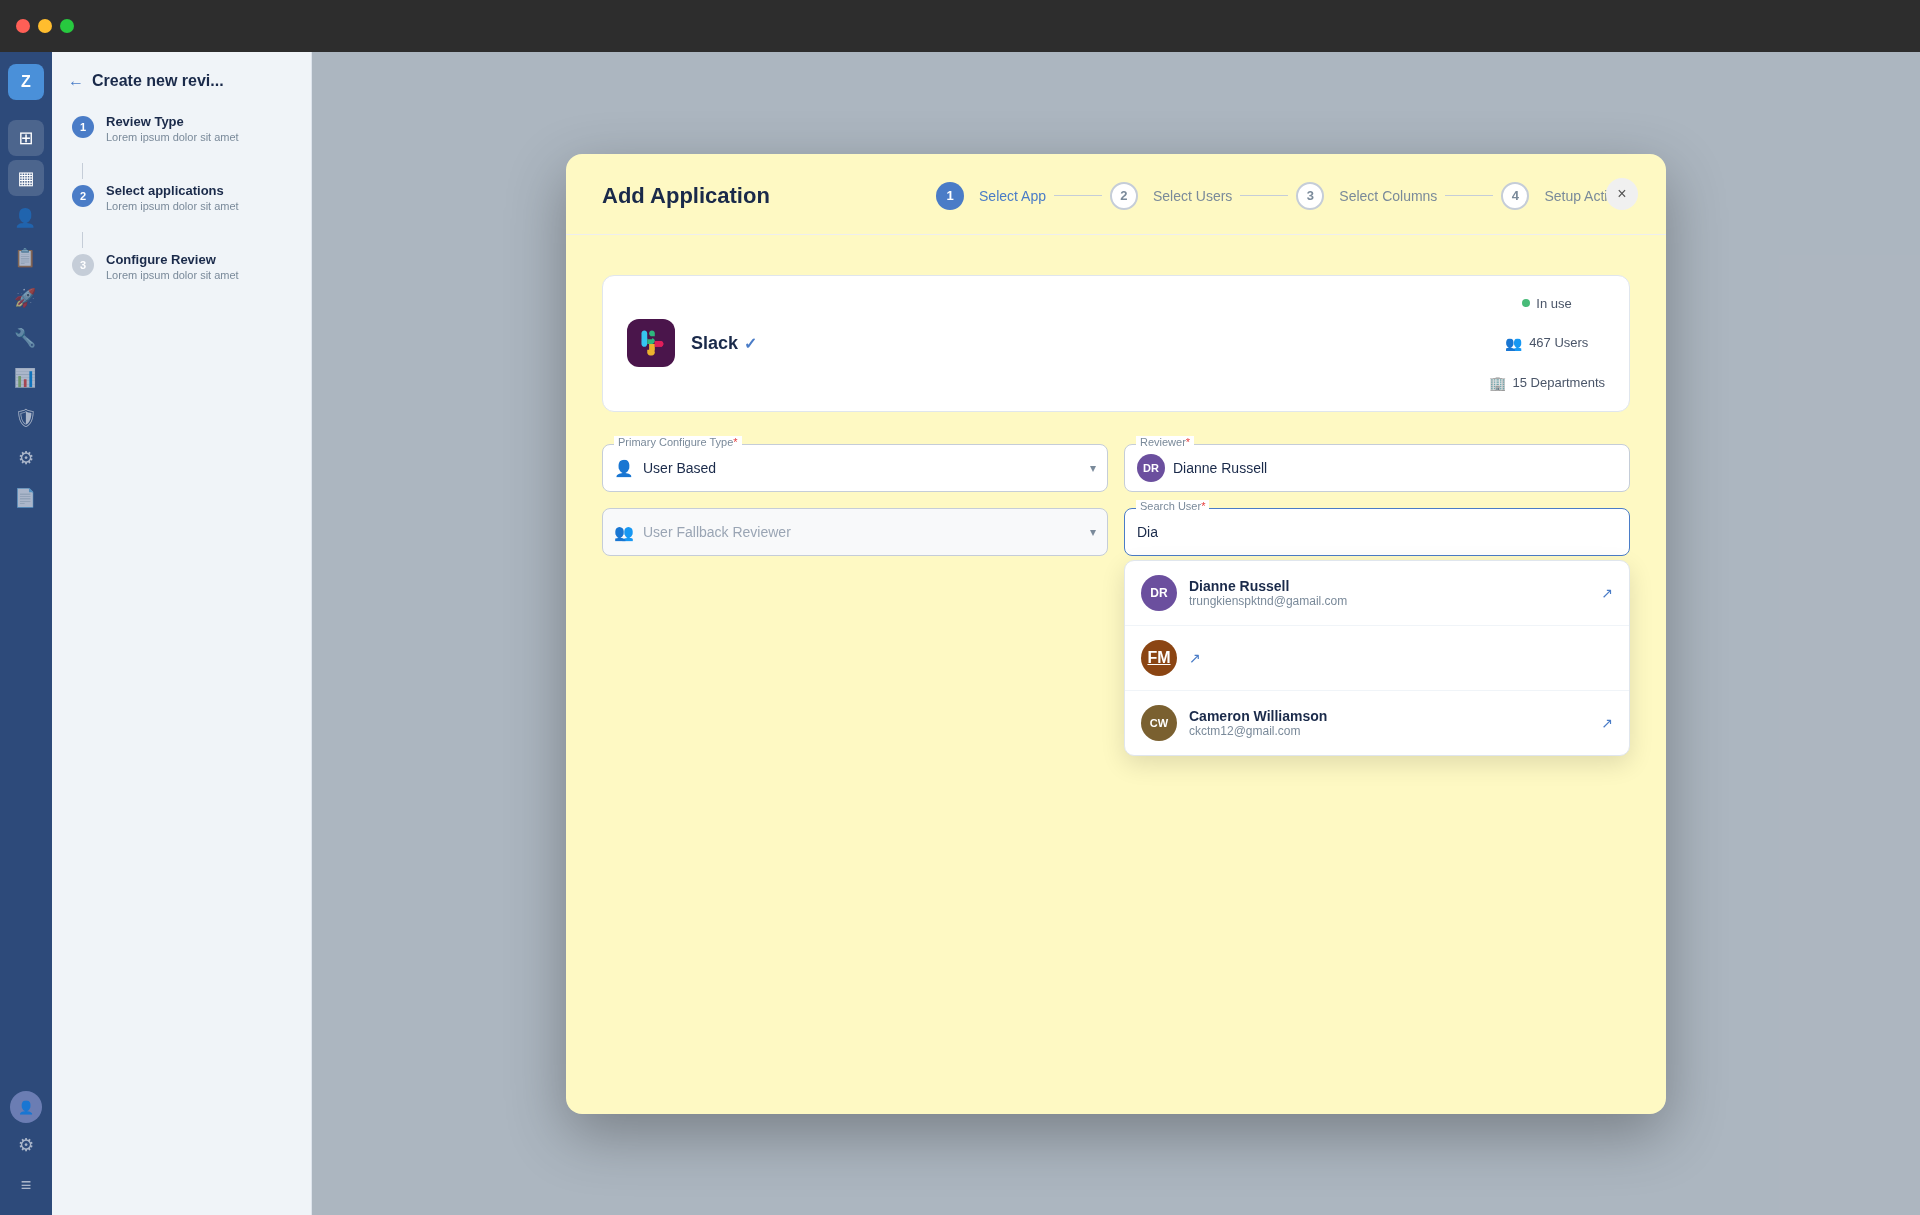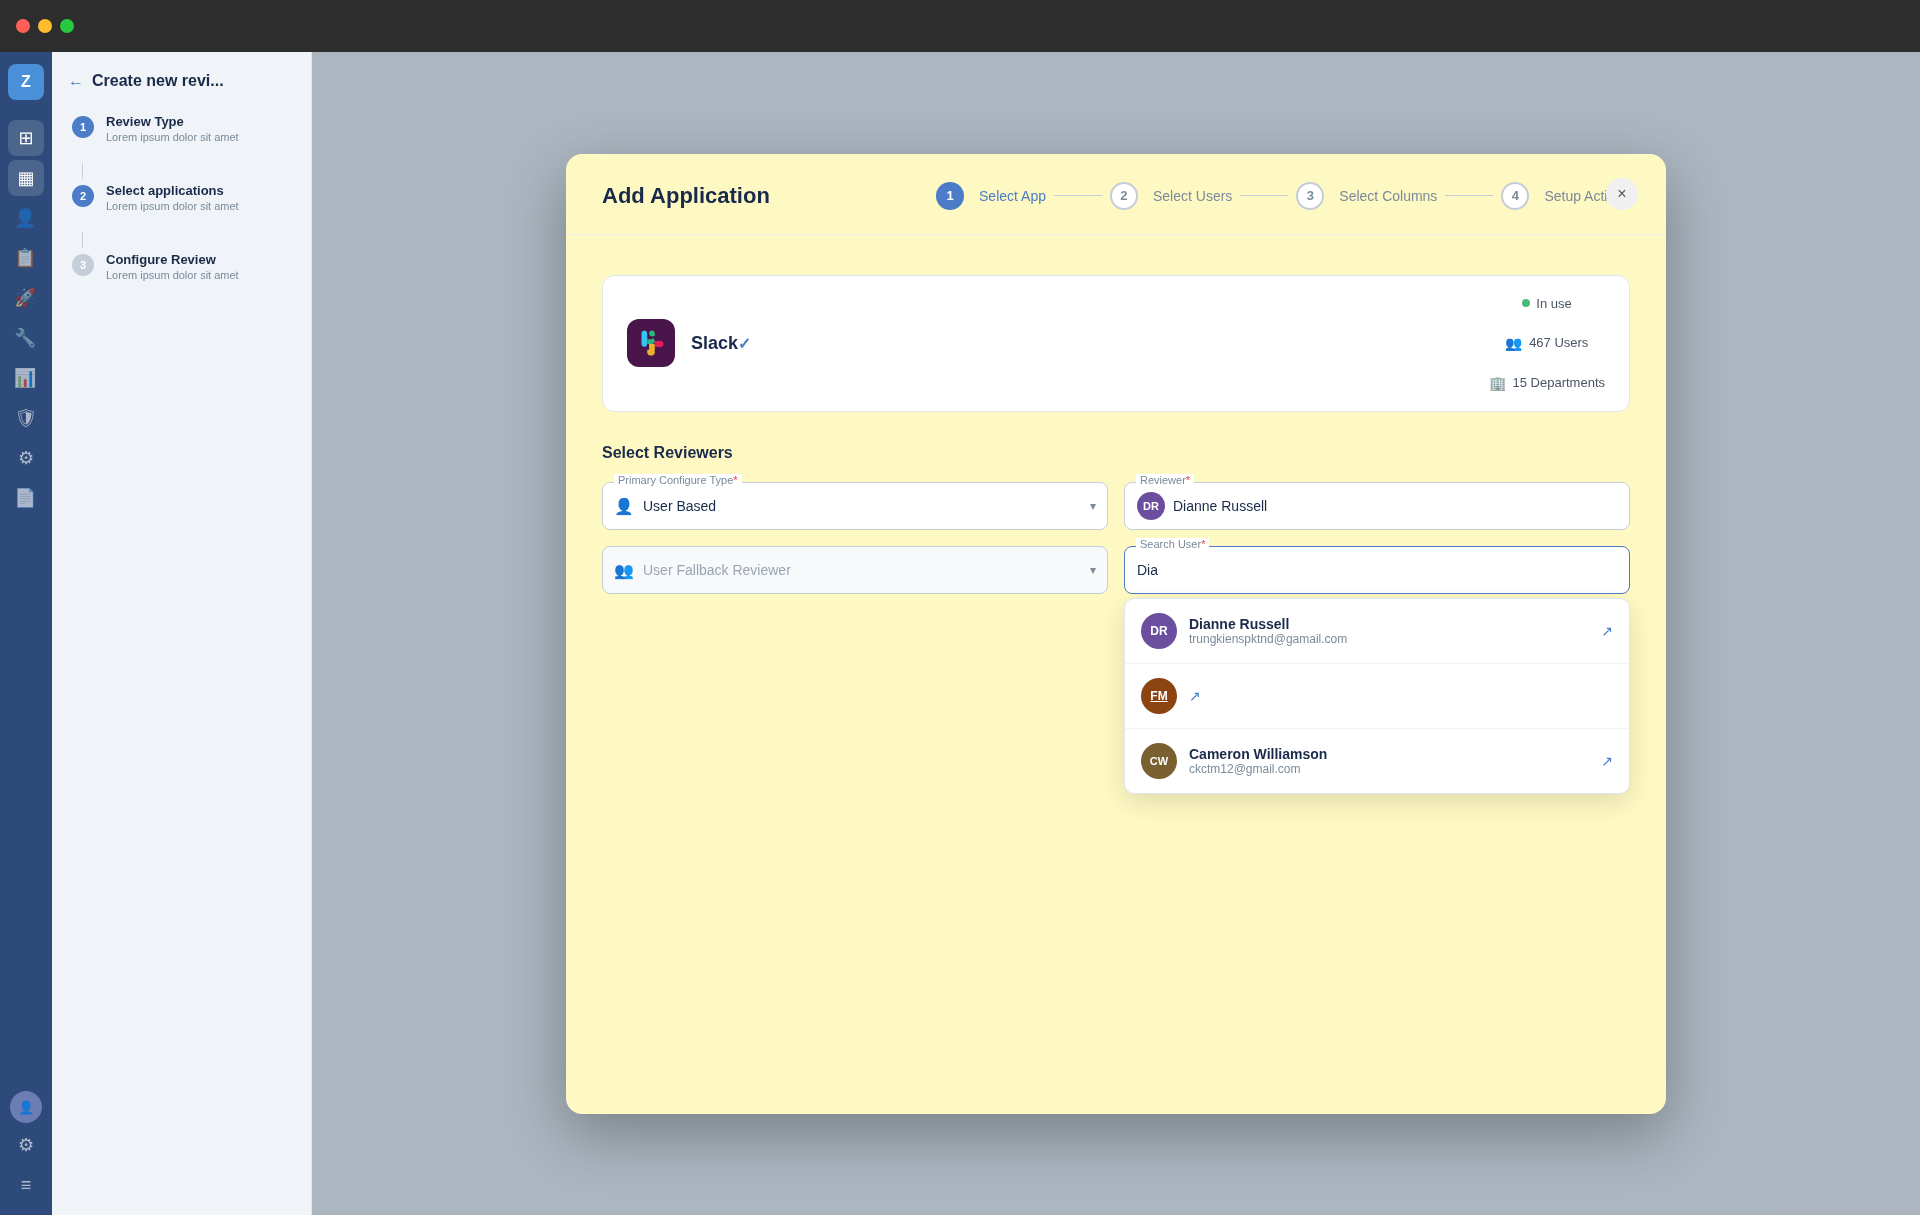--- a/index.html
+++ b/index.html
@@ -267,21 +267,21 @@
       display: flex;
       align-items: center;
       gap: 16px;
     }
     .app-name {
       font-size: 18px;
       font-weight: 700;
       color: #1a2a4a;
       display: flex;
       align-items: center;
-      gap: 0;
+      gap: 6px;
     }
     .verified-badge {
       color: #4a7cc7;
       font-size: 16px;
     }
     .app-card-stats {
       display: flex;
       gap: 24px;
       align-items: center;
       flex-direction: column;
@@ -637,21 +637,20 @@
                 <span class="stat-icon">👥</span>
                 <span>467 Users</span>
               </div>
               <div class="stat-badge">
                 <span class="stat-icon">🏢</span>
                 <span>15 Departments</span>
               </div>
             </div>
           </div>
 
-          <div class="section-title">Select Reviewers</div>
 
           <div class="form-row">
             <div class="form-group">
               <span class="form-label-float required">Primary Configure Type</span>
               <span class="select-icon">👤</span>
               <select class="form-select">
                 <option>User Based</option>
               </select>
               <span class="select-arrow">▾</span>
             </div>
@@ -682,21 +681,21 @@
                 <div class="dropdown-item">
                   <div class="user-avatar avatar-dr">DR</div>
                   <div class="user-info">
                     <div class="user-name">Dianne Russell</div>
                     <div class="user-email">trungkienspktnd@gamail.com</div>
                   </div>
                   <span class="external-link">↗</span>
                 </div>
 
                 <div class="dropdown-item">
-                  <div class="user-avatar avatar-fm" style="background:#8b4513; font-size:12px;text-decoration:underline;">FM</div>
+                  <div class="user-avatar avatar-fm" style="background:#8b4513; font-size:16px;text-decoration:underline;">FM</div>
                   <span class="external-link">↗</span>
                 </div>
 
                 <div class="dropdown-item">
                   <div class="user-avatar avatar-cw" style="background:#7a6030; font-size:11px;">CW</div>
                   <div class="user-info">
                     <div class="user-name">Cameron Williamson</div>
                     <div class="user-email">ckctm12@gmail.com</div>
                   </div>
                   <span class="external-link">↗</span>

